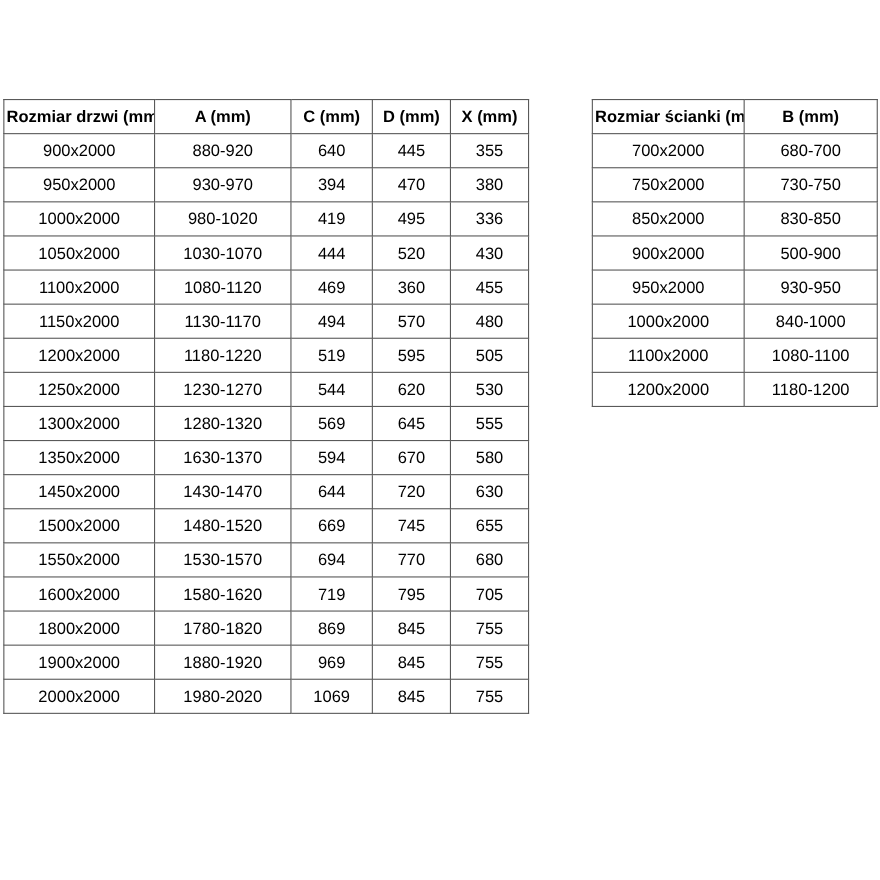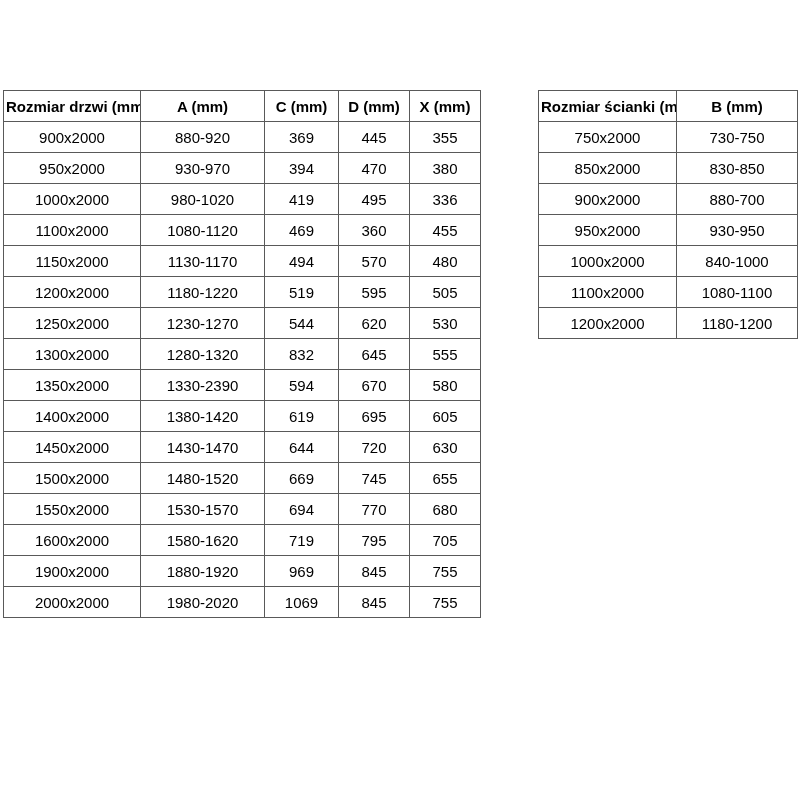--- a/index.html
+++ b/index.html
@@ -62,39 +62,46 @@
       <th>A (mm)</th>
       <th>C (mm)</th>
       <th>D (mm)</th>
       <th>X (mm)</th>
     </tr>
   </thead>
   <tbody>
       <tr>
         <td>900x2000</td>
         <td>880-920</td>
-        <td>369</td>
+        <td>640</td>
         <td>445</td>
         <td>355</td>
       </tr>
       <tr>
         <td>950x2000</td>
         <td>930-970</td>
         <td>394</td>
         <td>470</td>
         <td>380</td>
       </tr>
       <tr>
         <td>1000x2000</td>
         <td>980-1020</td>
         <td>419</td>
         <td>495</td>
         <td>336</td>
       </tr>
       <tr>
+        <td>1050x2000</td>
+        <td>1030-1070</td>
+        <td>444</td>
+        <td>520</td>
+        <td>430</td>
+      </tr>
+      <tr>
         <td>1100x2000</td>
         <td>1080-1120</td>
         <td>469</td>
         <td>360</td>
         <td>455</td>
       </tr>
       <tr>
         <td>1150x2000</td>
         <td>1130-1170</td>
         <td>494</td>
@@ -111,37 +118,30 @@
       <tr>
         <td>1250x2000</td>
         <td>1230-1270</td>
         <td>544</td>
         <td>620</td>
         <td>530</td>
       </tr>
       <tr>
         <td>1300x2000</td>
         <td>1280-1320</td>
-        <td>832</td>
+        <td>569</td>
         <td>645</td>
         <td>555</td>
       </tr>
       <tr>
         <td>1350x2000</td>
-        <td>1330-2390</td>
+        <td>1630-1370</td>
         <td>594</td>
         <td>670</td>
         <td>580</td>
-      </tr>
-      <tr>
-        <td>1400x2000</td>
-        <td>1380-1420</td>
-        <td>619</td>
-        <td>695</td>
-        <td>605</td>
       </tr>
       <tr>
         <td>1450x2000</td>
         <td>1430-1470</td>
         <td>644</td>
         <td>720</td>
         <td>630</td>
       </tr>
       <tr>
         <td>1500x2000</td>
@@ -156,20 +156,27 @@
         <td>694</td>
         <td>770</td>
         <td>680</td>
       </tr>
       <tr>
         <td>1600x2000</td>
         <td>1580-1620</td>
         <td>719</td>
         <td>795</td>
         <td>705</td>
+      </tr>
+      <tr>
+        <td>1800x2000</td>
+        <td>1780-1820</td>
+        <td>869</td>
+        <td>845</td>
+        <td>755</td>
       </tr>
       <tr>
         <td>1900x2000</td>
         <td>1880-1920</td>
         <td>969</td>
         <td>845</td>
         <td>755</td>
       </tr>
       <tr>
         <td>2000x2000</td>
@@ -187,30 +194,34 @@
     <col style="width:121px">
   </colgroup>
   <thead>
     <tr>
       <th>Rozmiar ścianki (mm)</th>
       <th>B (mm)</th>
     </tr>
   </thead>
   <tbody>
       <tr>
+        <td>700x2000</td>
+        <td>680-700</td>
+      </tr>
+      <tr>
         <td>750x2000</td>
         <td>730-750</td>
       </tr>
       <tr>
         <td>850x2000</td>
         <td>830-850</td>
       </tr>
       <tr>
         <td>900x2000</td>
-        <td>880-700</td>
+        <td>500-900</td>
       </tr>
       <tr>
         <td>950x2000</td>
         <td>930-950</td>
       </tr>
       <tr>
         <td>1000x2000</td>
         <td>840-1000</td>
       </tr>
       <tr>

